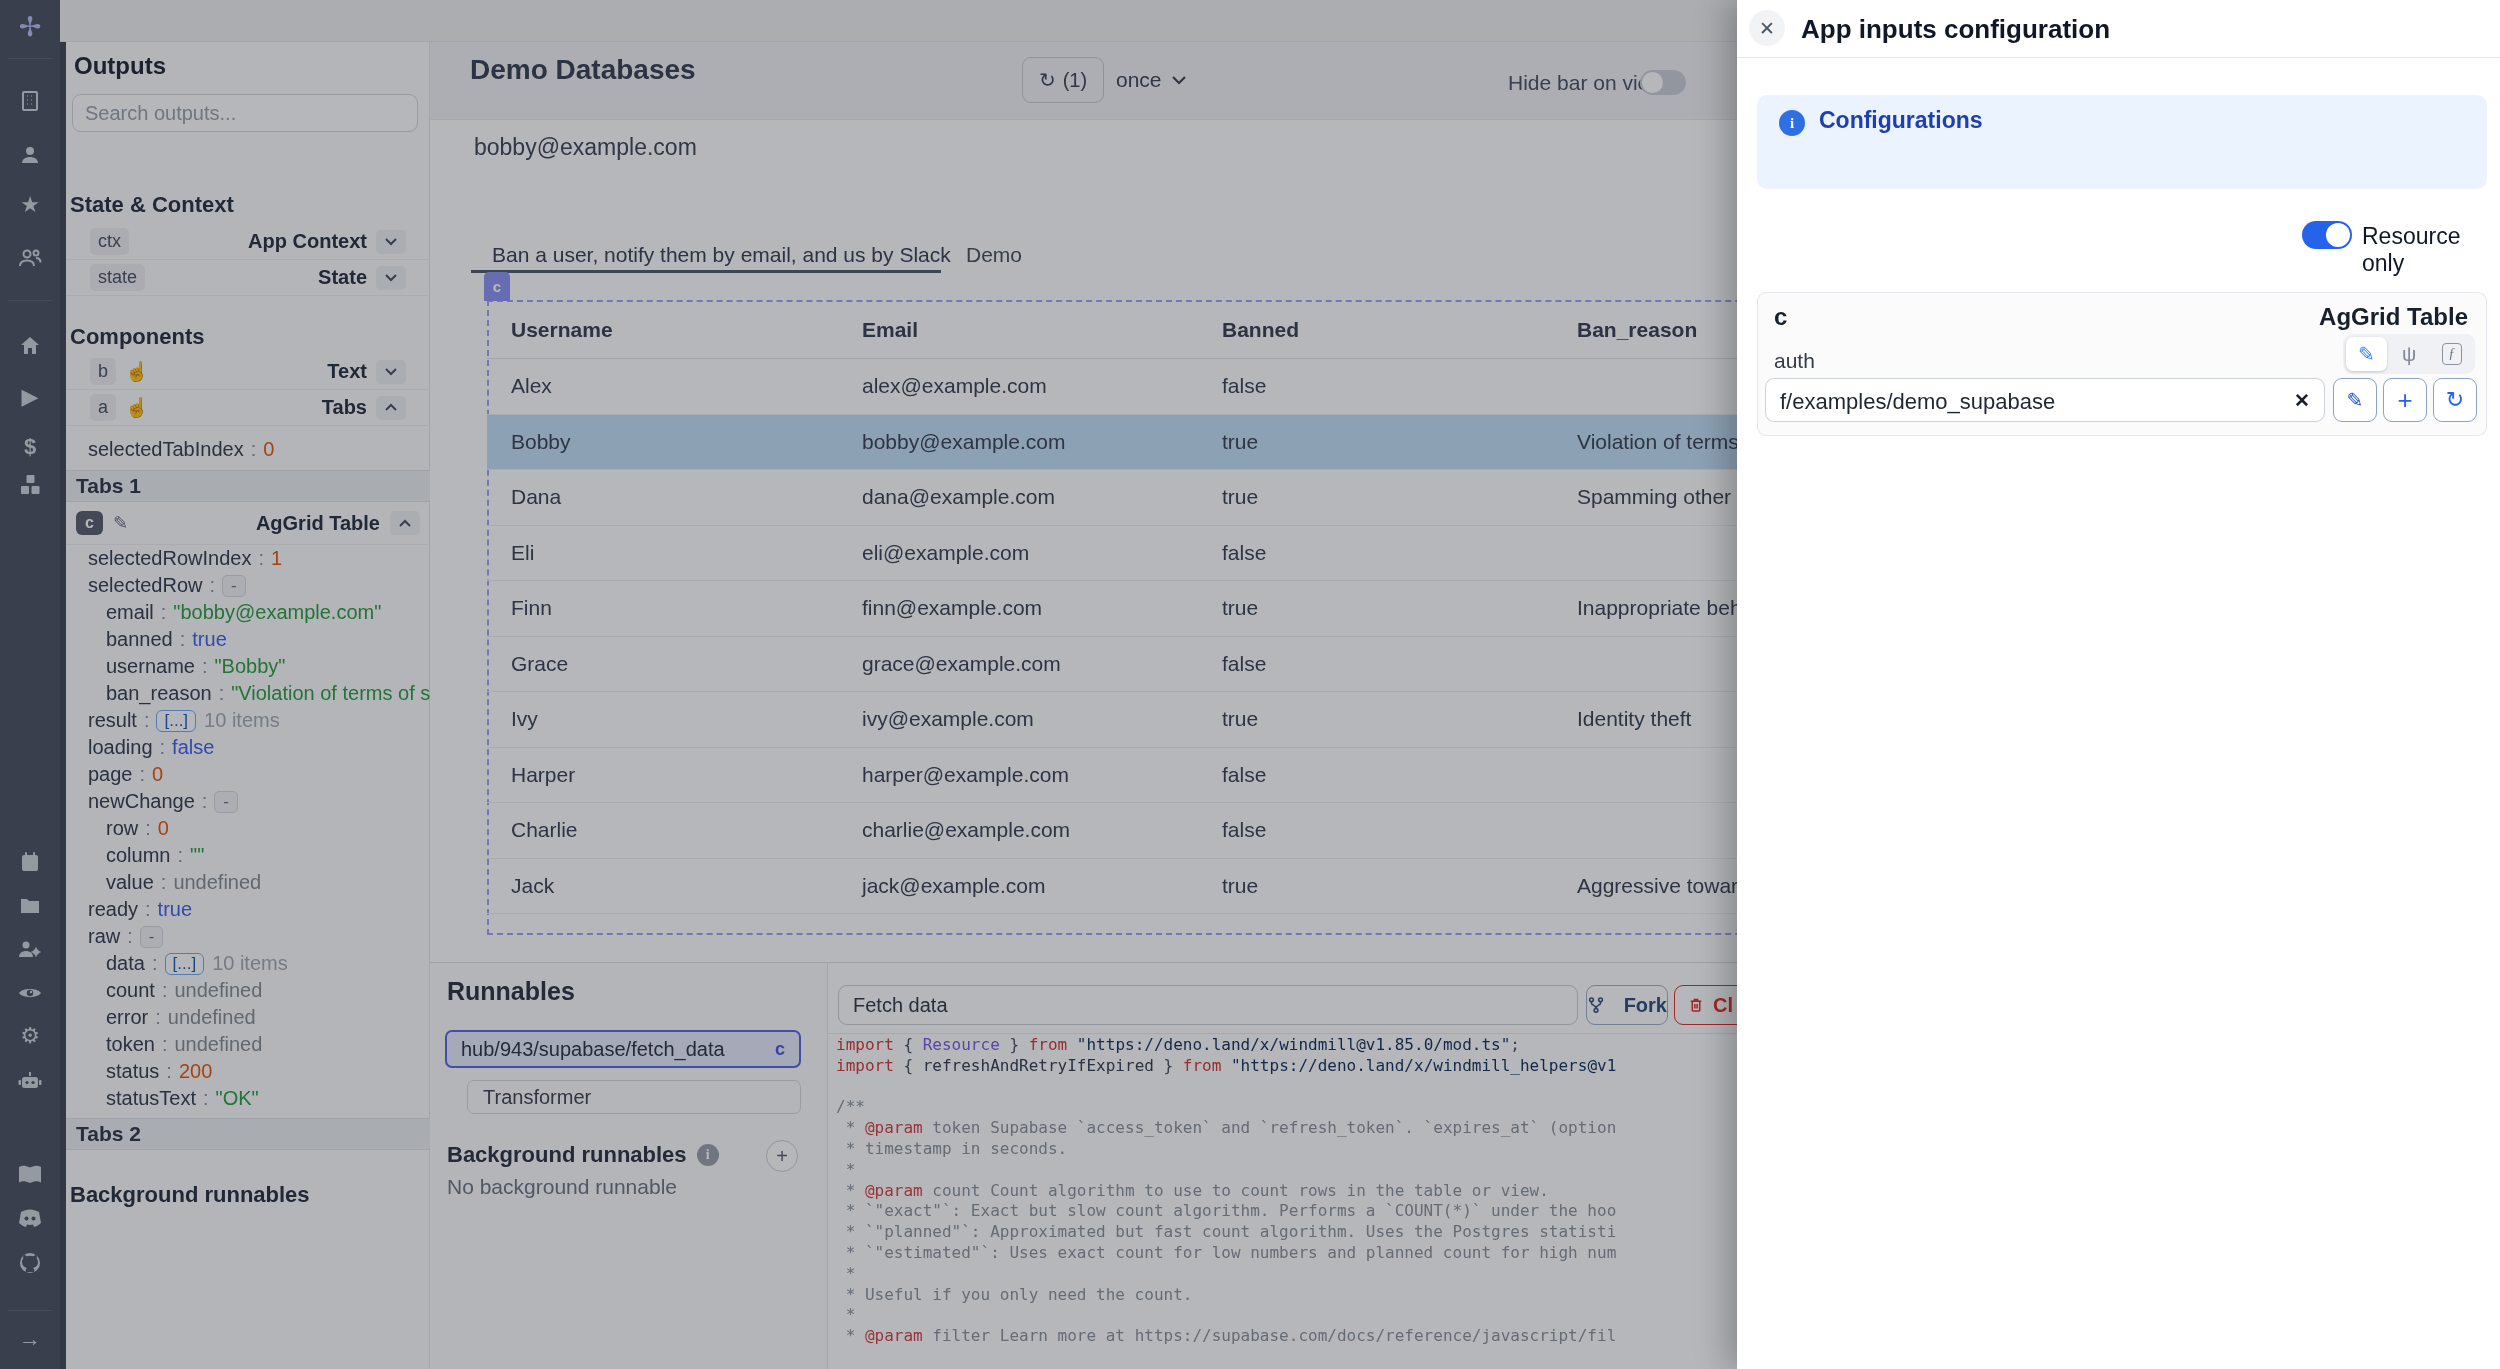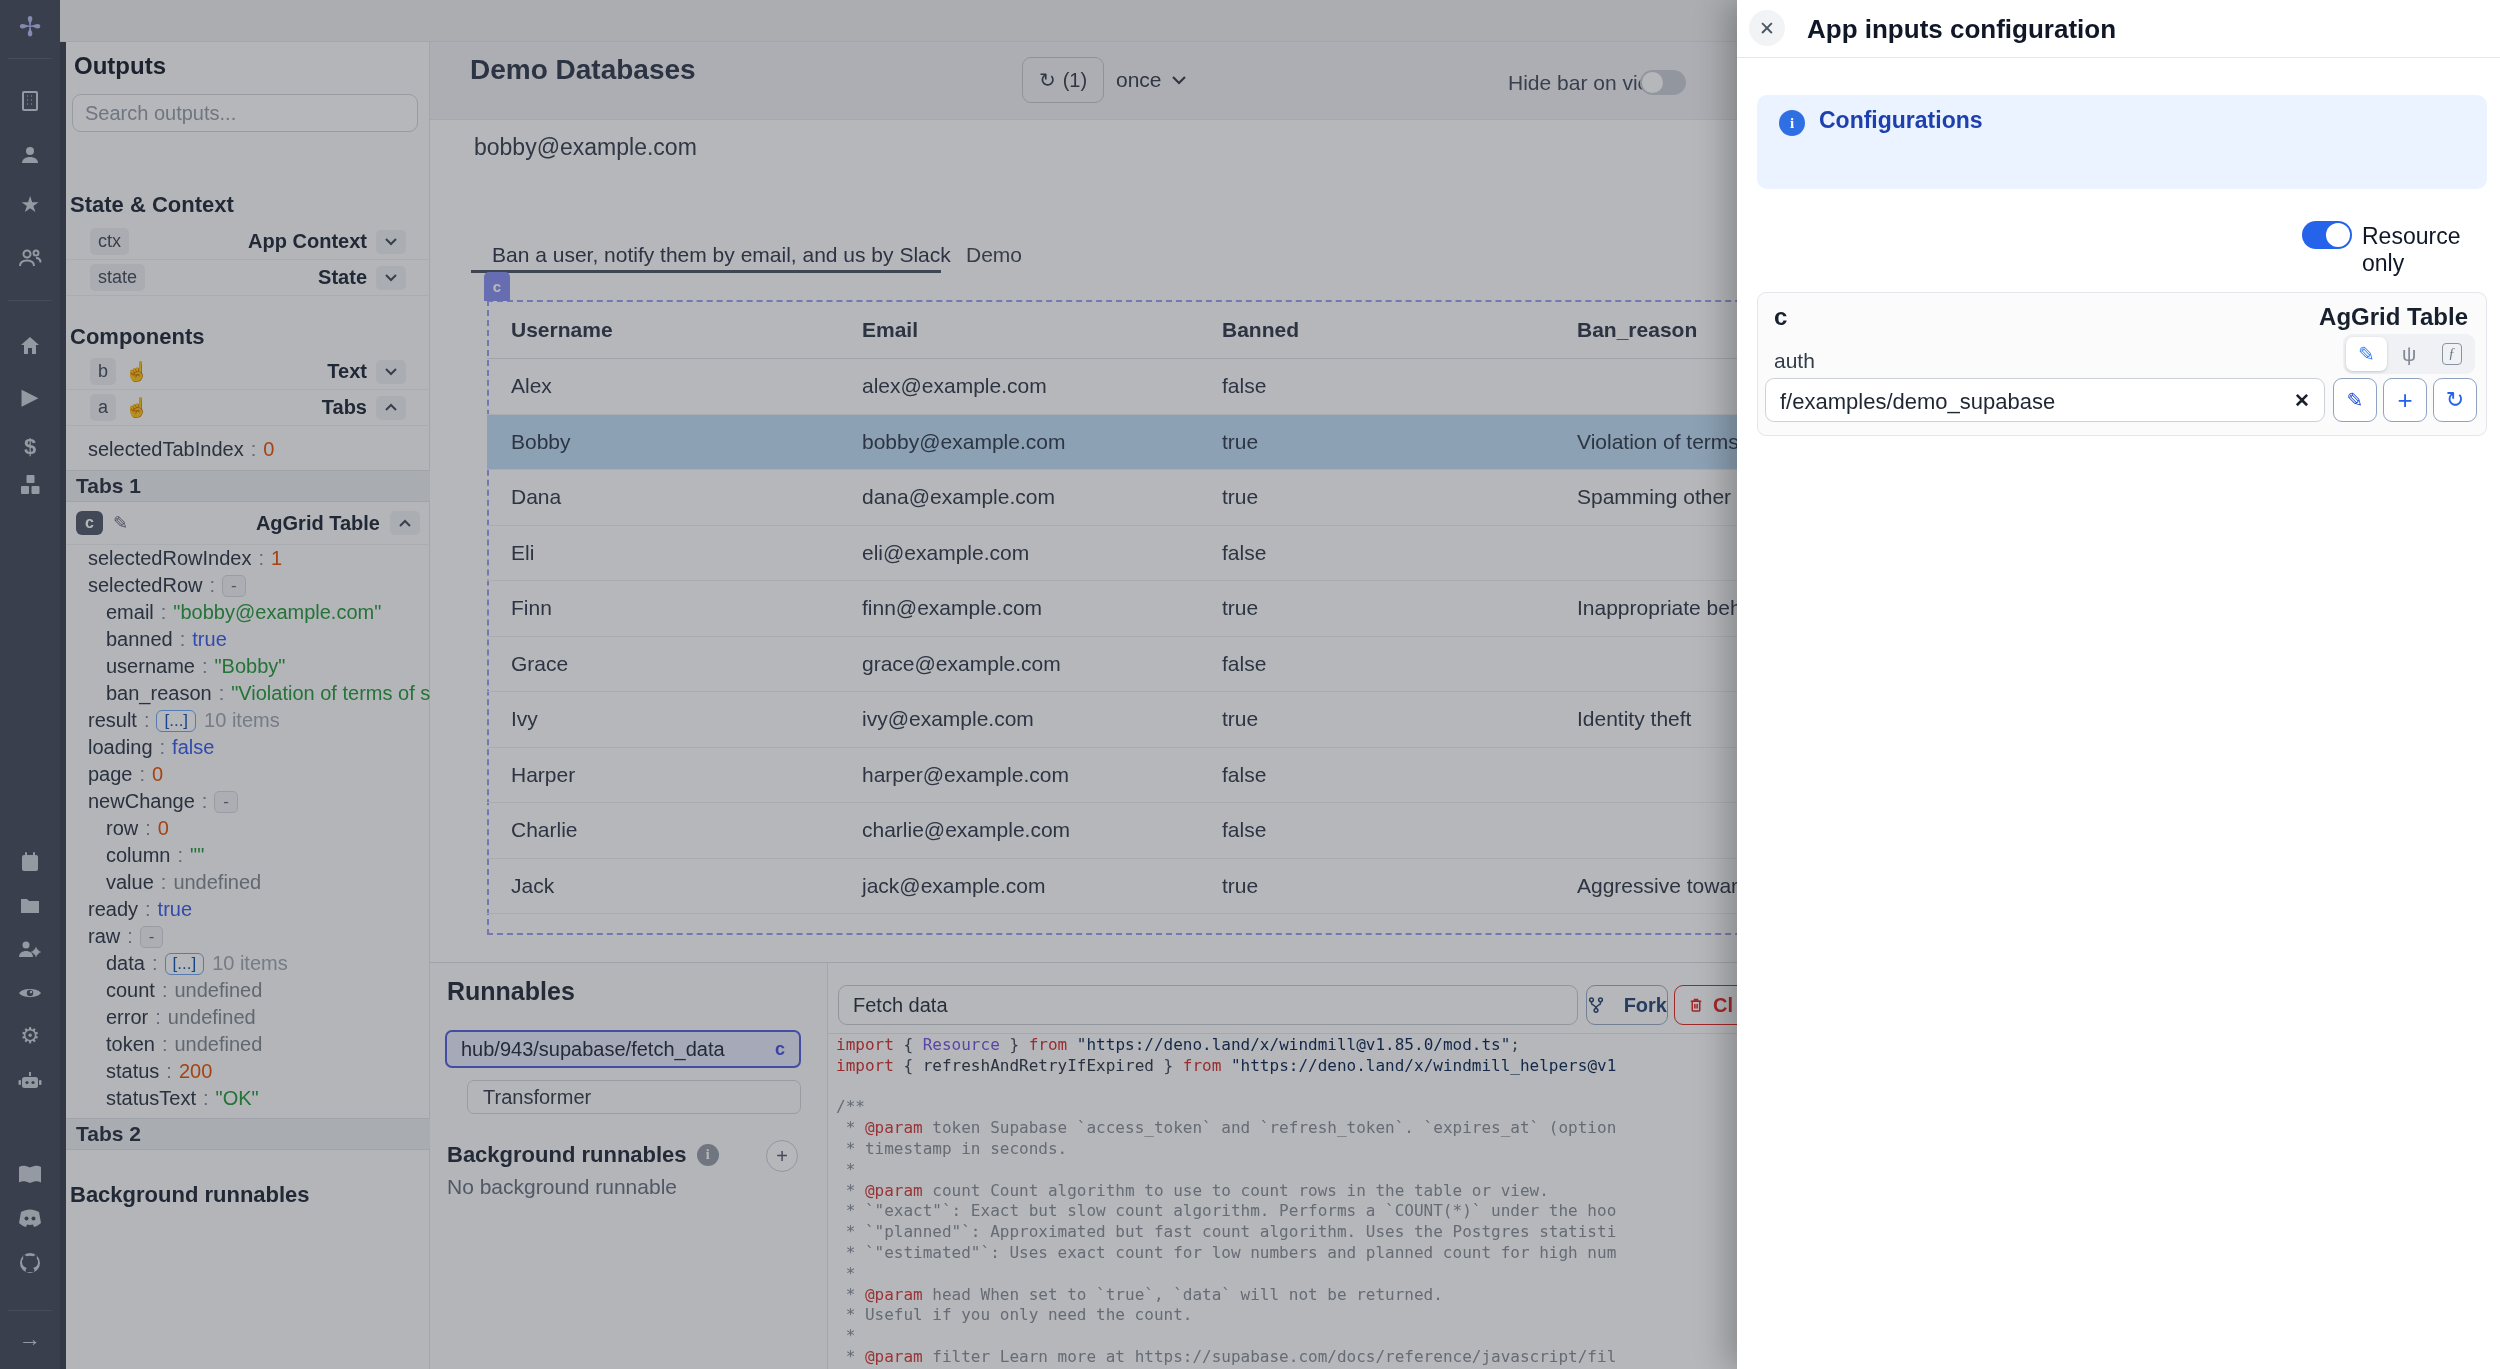--- a/index.html
+++ b/index.html
@@ -118,21 +118,21 @@
   .tok-kw{color:var(--keyword-red);} .tok-type{color:var(--type-purple);} .tok-id{color:#374151;}
   .tok-pl{color:#4a5260;} .tok-str{color:var(--string-navy);} .tok-cm{color:var(--comment-gray);} .tok-tag{color:var(--param-red);}
 
   
   #dim{position:absolute;left:0;top:0;width:1737px;height:1369px;background:rgba(13,18,28,0.30);z-index:50;}
 
   
   #drawer{position:absolute;left:1737px;top:0;width:763px;height:1369px;background:#fff;z-index:60;box-shadow:-10px 0 30px rgba(0,0,0,.25);}
   #dr-close{position:absolute;left:12px;top:10px;width:36px;height:36px;border-radius:50%;background:#f1f3f5;
             display:flex;align-items:center;justify-content:center;font-size:19px;color:#4b5563;}
-  #dr-title{position:absolute;left:70px;top:14px;font-size:26px;font-weight:700;color:#101828;}
+  #dr-title{position:absolute;left:64px;top:14px;font-size:26px;font-weight:700;color:#101828;}
   #dr-div{position:absolute;left:0;top:57px;width:763px;height:1px;background:#e5e7eb;}
   #dr-info{position:absolute;left:20px;top:95px;width:730px;height:94px;background:#eaf3ff;border-radius:10px;}
   #dr-info-ic{position:absolute;left:22px;top:15px;width:26px;height:26px;border-radius:50%;background:#2f6fe4;color:#fff;
               font-size:15px;font-weight:700;display:flex;align-items:center;justify-content:center;font-family:"Liberation Serif",serif;}
   #dr-info-title{position:absolute;left:62px;top:12px;font-size:23px;font-weight:600;color:#1e40af;}
   #dr-info-body{position:absolute;left:62px;top:52px;font-size:22px;color:#1e40af;}
   #dr-toggle{position:absolute;left:565px;top:221px;width:50px;height:28px;border-radius:14px;background:var(--primary-blue);}
   #dr-toggle .knob{position:absolute;right:2px;top:2px;width:24px;height:24px;border-radius:50%;background:#fff;}
   #dr-toggle-label{position:absolute;left:625px;top:223px;font-size:23px;color:#101828;}
   #dr-card{position:absolute;left:20px;top:292px;width:730px;height:144px;border:1px solid #e3e6ea;border-radius:9px;background:#fbfbfc;}
@@ -665,21 +665,20 @@
         <div class="code-line"></div>
         <div class="code-line"><span class="tok-cm">/**</span></div>
         <div class="code-line"><span class="tok-cm"> * </span><span class="tok-tag">@param</span><span class="tok-cm"> token Supabase `access_token` and `refresh_token`. `expires_at` (option</span></div>
         <div class="code-line"><span class="tok-cm"> * timestamp in seconds.</span></div>
         <div class="code-line"><span class="tok-cm"> *</span></div>
         <div class="code-line"><span class="tok-cm"> * </span><span class="tok-tag">@param</span><span class="tok-cm"> count Count algorithm to use to count rows in the table or view.</span></div>
         <div class="code-line"><span class="tok-cm"> * `"exact"`: Exact but slow count algorithm. Performs a `COUNT(*)` under the hoo</span></div>
         <div class="code-line"><span class="tok-cm"> * `"planned"`: Approximated but fast count algorithm. Uses the Postgres statisti</span></div>
         <div class="code-line"><span class="tok-cm"> * `"estimated"`: Uses exact count for low numbers and planned count for high num</span></div>
         <div class="code-line"><span class="tok-cm"> *</span></div>
-        <div class="code-line"><span class="tok-cm"> * </span><span class="tok-tag">@param</span><span class="tok-cm"> head When set to `true`, `data` will not be returned.</span></div>
         <div class="code-line"><span class="tok-cm"> * Useful if you only need the count.</span></div>
         <div class="code-line"><span class="tok-cm"> *</span></div>
         <div class="code-line"><span class="tok-cm"> * </span><span class="tok-tag">@param</span><span class="tok-cm"> filter Learn more at https://supabase.com/docs/reference/javascript/fil</span></div>
       </div>
   </div>
 
   <div id="dim"></div>
 
   <div id="drawer">
     <div id="dr-close">✕</div>

